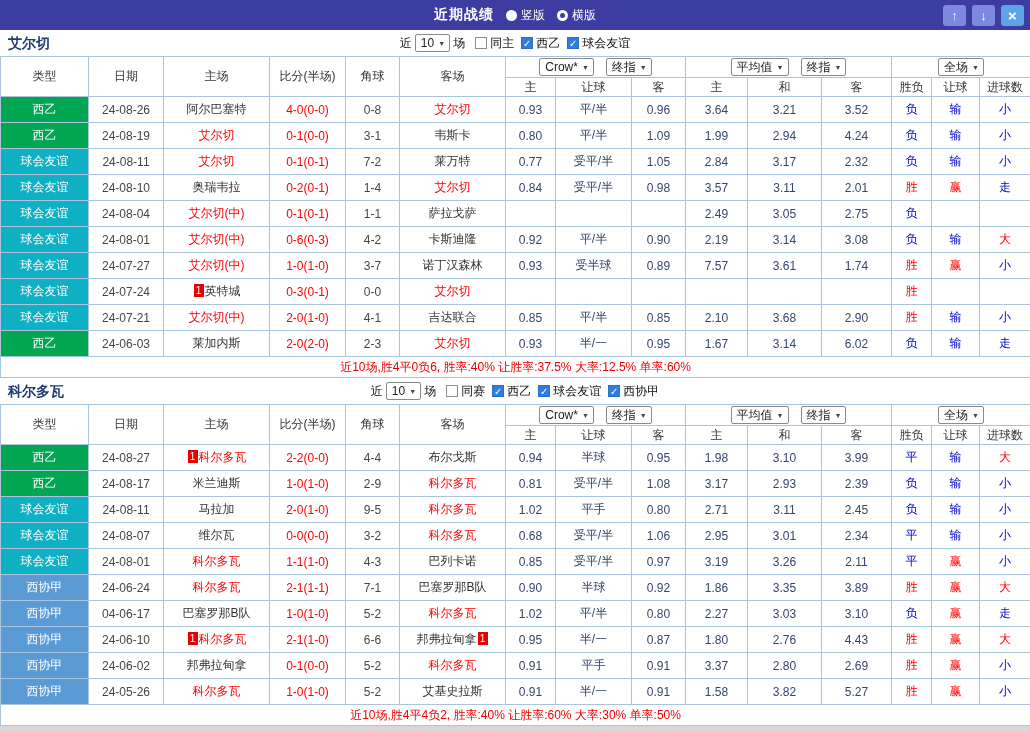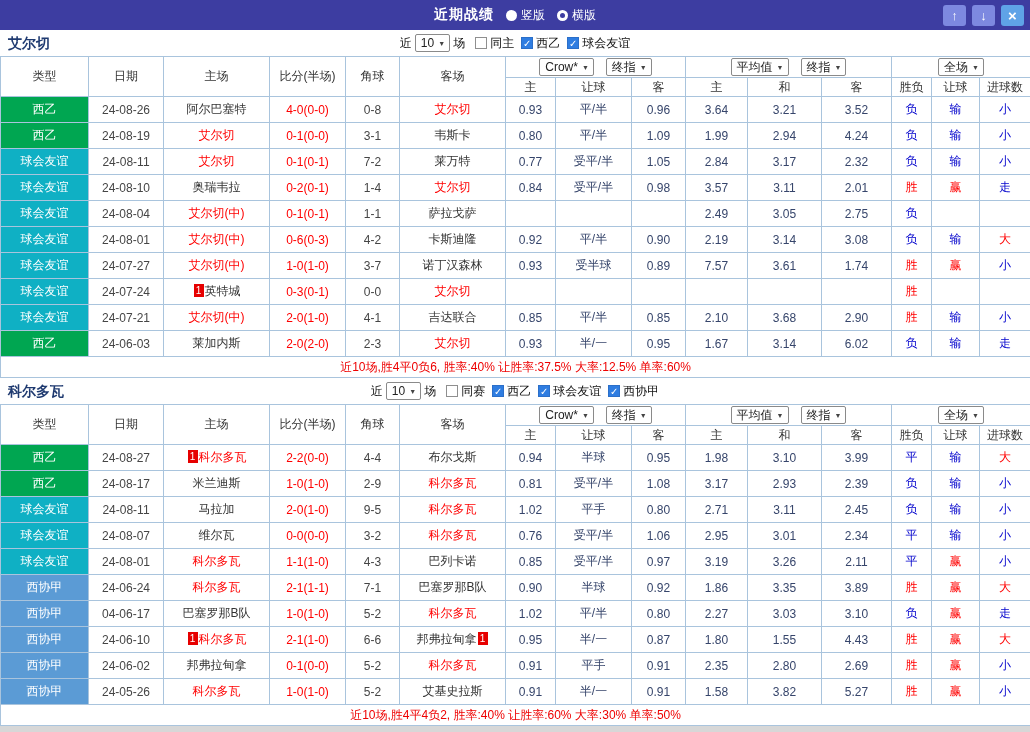--- a/index.html
+++ b/index.html
@@ -503,21 +503,21 @@
     <td style="color: rgb(0, 0, 204);">输</td>
     <td style="color: rgb(0, 0, 204);">小</td>
   </tr>
         <tr>
     <td class="c-type" style="background: rgb(15, 176, 196);">球会友谊</td>
     <td class="c-date">24-08-07</td>
     <td class="c-team"><span>维尔瓦</span></td>
     <td class="c-score">0-0(0-0)</td>
     <td class="c-date">3-2</td>
     <td class="c-team"><span class="t-red">科尔多瓦</span></td>
-    <td class="c-odd">0.76</td>
+    <td class="c-odd">0.68</td>
     <td class="c-odd">受平/半</td>
     <td class="c-odd">1.06</td>
     <td class="c-odd">2.95</td>
     <td class="c-odd">3.01</td>
     <td class="c-odd">2.34</td>
     <td style="color: rgb(0, 0, 204);">平</td>
     <td style="color: rgb(0, 0, 204);">输</td>
     <td style="color: rgb(0, 0, 204);">小</td>
   </tr>
         <tr>
@@ -575,37 +575,37 @@
     <td class="c-type" style="background: rgb(91, 155, 213);">西协甲</td>
     <td class="c-date">24-06-10</td>
     <td class="c-team"><span class="badge">1</span><span class="t-red">科尔多瓦</span></td>
     <td class="c-score">2-1(1-0)</td>
     <td class="c-date">6-6</td>
     <td class="c-team"><span>邦弗拉甸拿</span><span class="badge">1</span></td>
     <td class="c-odd">0.95</td>
     <td class="c-odd">半/一</td>
     <td class="c-odd">0.87</td>
     <td class="c-odd">1.80</td>
-    <td class="c-odd">1.55</td>
+    <td class="c-odd">2.76</td>
     <td class="c-odd">4.43</td>
     <td style="color: rgb(255, 0, 0);">胜</td>
     <td style="color: rgb(255, 0, 0);">赢</td>
     <td style="color: rgb(255, 0, 0);">大</td>
   </tr>
         <tr>
     <td class="c-type" style="background: rgb(91, 155, 213);">西协甲</td>
     <td class="c-date">24-06-02</td>
     <td class="c-team"><span>邦弗拉甸拿</span></td>
     <td class="c-score">0-1(0-0)</td>
     <td class="c-date">5-2</td>
     <td class="c-team"><span class="t-red">科尔多瓦</span></td>
     <td class="c-odd">0.91</td>
     <td class="c-odd">平手</td>
     <td class="c-odd">0.91</td>
-    <td class="c-odd">2.35</td>
+    <td class="c-odd">3.37</td>
     <td class="c-odd">2.80</td>
     <td class="c-odd">2.69</td>
     <td style="color: rgb(255, 0, 0);">胜</td>
     <td style="color: rgb(255, 0, 0);">赢</td>
     <td style="color: rgb(0, 0, 204);">小</td>
   </tr>
         <tr>
     <td class="c-type" style="background: rgb(91, 155, 213);">西协甲</td>
     <td class="c-date">24-05-26</td>
     <td class="c-team"><span class="t-red">科尔多瓦</span></td>

